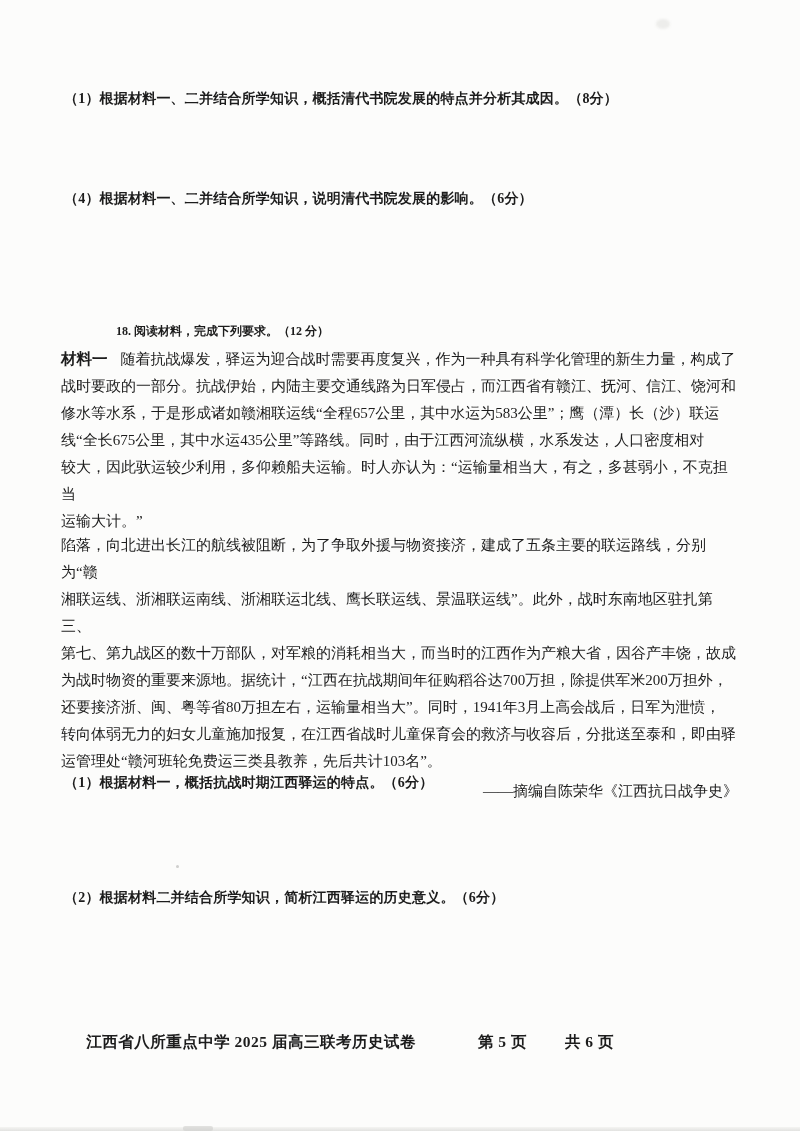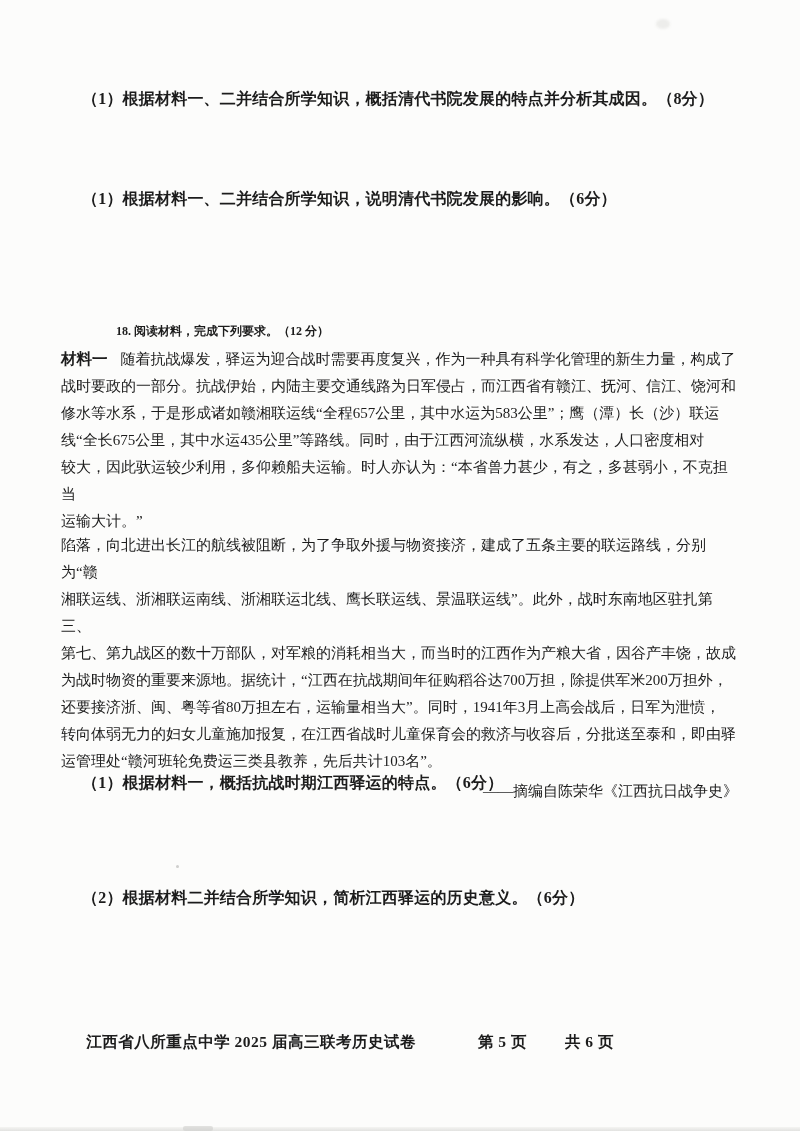--- a/index.html
+++ b/index.html
@@ -12,23 +12,23 @@
     position: relative;
     background: #fcfcfb;
     color: #1c1c1c;
     font-family: "Liberation Serif", "DejaVu Serif", serif;
     overflow: hidden;
   }
   .abs { position: absolute; }
 
   
   .q-line {
-    left: 82px;
+    left: 64px;
     width: 690px;
-    font-size: 16px;
+    font-size: 14px;
     font-weight: 700;
     line-height: 22px;
     letter-spacing: 0.2px;
     white-space: nowrap;
   }
   .q18-header {
     left: 78px;
     width: 700px;
     font-size: 12px;
     font-weight: 700;
@@ -102,32 +102,32 @@
     background: #cfcfcd;
     opacity: 0.6;
     border-radius: 2px;
   }
 </style>
 </head>
 <body>
 
 <div class="abs q-line" style="top:88px">（1）根据材料一、二并结合所学知识，概括清代书院发展的特点并分析其成因。（8分）</div>
 
-<div class="abs q-line" style="top:188px">（1）根据材料一、二并结合所学知识，说明清代书院发展的影响。（6分）</div>
+<div class="abs q-line" style="top:188px">（4）根据材料一、二并结合所学知识，说明清代书院发展的影响。（6分）</div>
 
 <div class="abs q18-header" style="top:320px">18. 阅读材料，完成下列要求。（12 分）</div>
 
 <div class="abs material" style="top:345px">
   <div>
     <span class="mat-label">材料一</span><span>随着抗战爆发，驿运为迎合战时需要再度复兴，作为一种具有科学化管理的新生力量，构成了</span>
   </div>
   <div class="mat-lines">战时要政的一部分。抗战伊始，内陆主要交通线路为日军侵占，而江西省有赣江、抚河、信江、饶河和
 修水等水系，于是形成诸如赣湘联运线“全程657公里，其中水运为583公里”；鹰（潭）长（沙）联运
 线“全长675公里，其中水运435公里”等路线。同时，由于江西河流纵横，水系发达，人口密度相对
-较大，因此驮运较少利用，多仰赖船夫运输。时人亦认为：“本省兽力甚少，有之，多甚弱小，不克担当
+较大，因此驮运较少利用，多仰赖船夫运输。时人亦认为：“运输量相当大，有之，多甚弱小，不克担当
 运输大计。”</div>
 </div>
 
 <div class="abs material" style="top:532px">
   <div class="mat-lines">陷落，向北进出长江的航线被阻断，为了争取外援与物资接济，建成了五条主要的联运路线，分别为“赣
 湘联运线、浙湘联运南线、浙湘联运北线、鹰长联运线、景温联运线”。此外，战时东南地区驻扎第三、
 第七、第九战区的数十万部队，对军粮的消耗相当大，而当时的江西作为产粮大省，因谷产丰饶，故成
 为战时物资的重要来源地。据统计，“江西在抗战期间年征购稻谷达700万担，除提供军米200万担外，
 还要接济浙、闽、粤等省80万担左右，运输量相当大”。同时，1941年3月上高会战后，日军为泄愤，
 转向体弱无力的妇女儿童施加报复，在江西省战时儿童保育会的救济与收容后，分批送至泰和，即由驿

